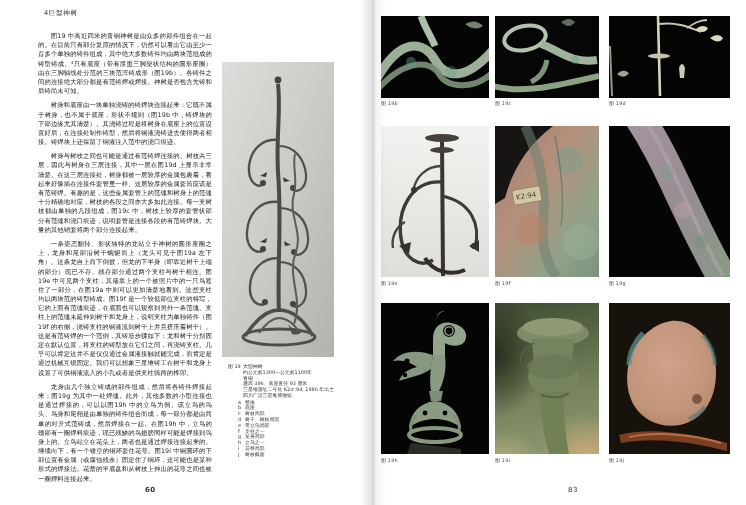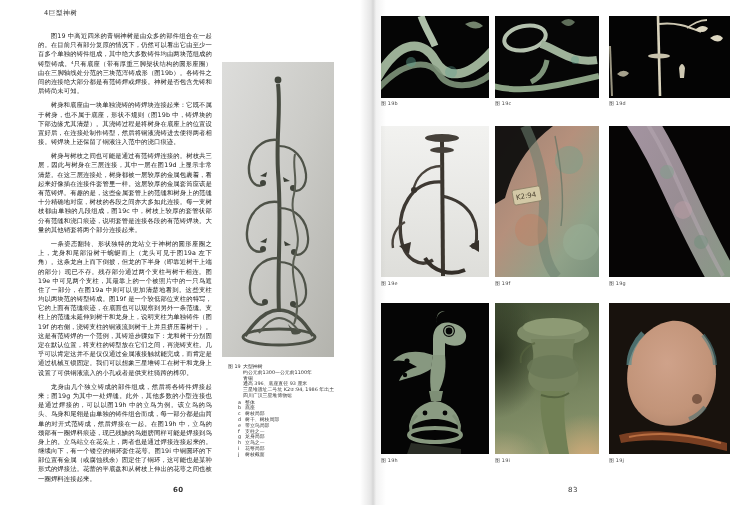--- a/index.html
+++ b/index.html
@@ -18,21 +18,21 @@
   .text-col p{margin:0 0 5px 0;font-size:6.35px;line-height:1.45;letter-spacing:0.1px;text-indent:2em;color:#222;}
   .tree-photo{position:absolute;left:222px;top:62px;width:112px;height:295px;overflow:hidden;background:#cfcfcb;}
   .caption-block{position:absolute;left:228px;top:364px;width:118px;font-size:4.9px;line-height:1.18;color:#333;}
   .cap-head{display:flex;}
   .cap-label{width:15px;flex:none;}
   .cap-details{padding-left:15px;}
   .cap-parts{margin-top:1px;}
   .part-row{display:flex;padding-left:10px;}
   .part-key{width:7px;flex:none;}
   .page-number{position:absolute;top:486px;font-size:7px;color:#333;letter-spacing:0.5px;}
-  .pn-left{left:173px;font-weight:bold;}
+  .pn-left{left:145px;font-weight:bold;}
   .pn-right{left:568px;}
   .photo{position:absolute;overflow:hidden;background:#000;}
   .photo svg{display:block;}
   .fig-cap{position:absolute;font-size:4.9px;color:#444;letter-spacing:0.2px;}
   
   .p19b{left:381px;top:16px;width:108px;height:82px;}
   .p19c{left:495px;top:16px;width:104px;height:82px;}
   .p19d{left:609px;top:16px;width:121px;height:82px;}
   .p19e{left:381px;top:126px;width:108px;height:151px;background:#ededeb;}
   .p19f{left:495px;top:126px;width:104px;height:151px;

